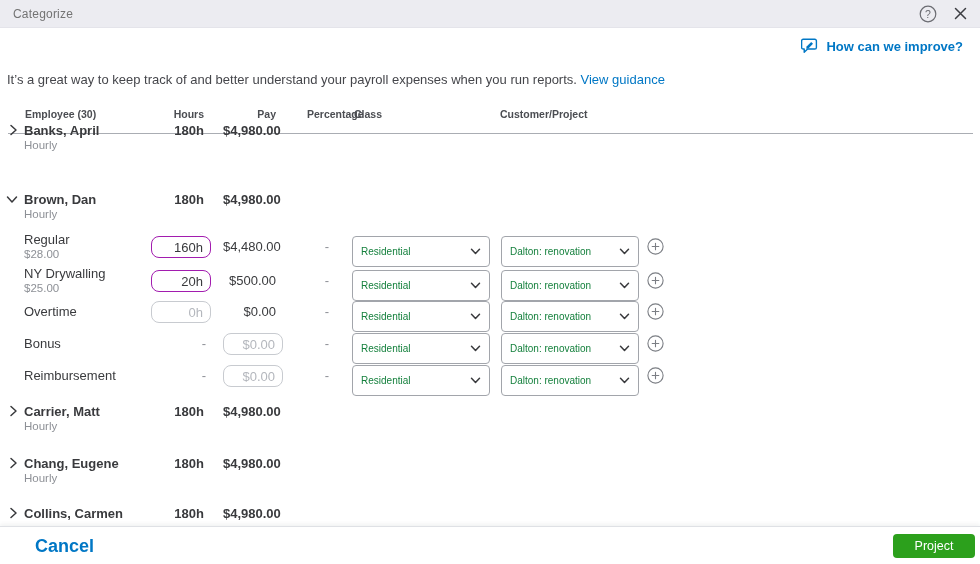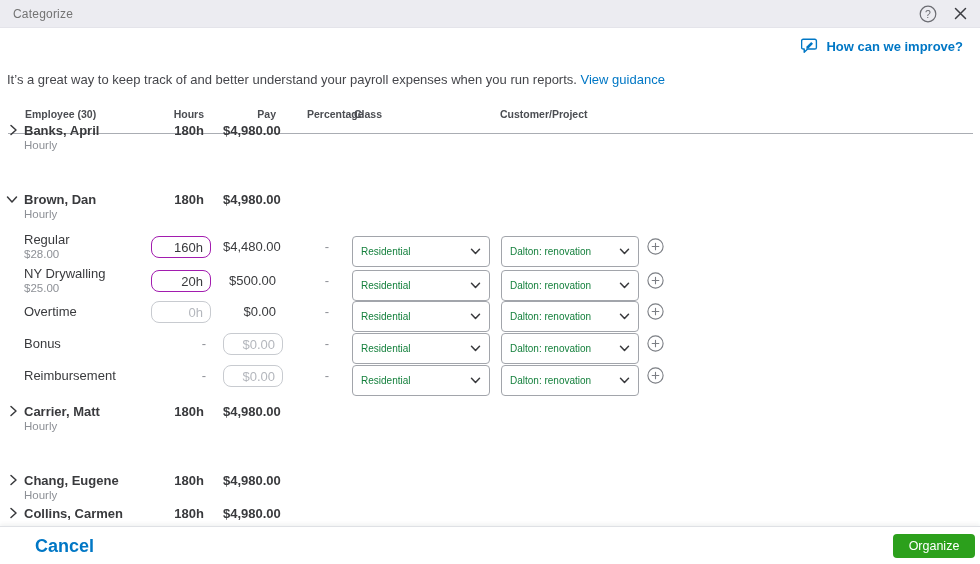--- a/index.html
+++ b/index.html
@@ -277,21 +277,21 @@
           <span class="chev">
             <svg width="9" height="12" viewBox="0 0 9 12">
               <path d="M2 1.5 L7 6 L2 10.5" fill="none" stroke="#393a3d" stroke-width="1.5" stroke-linecap="round" stroke-linejoin="round"></path>
             </svg>
           </span>
           <span class="emp-name">Carrier, Matt</span>
           <span class="emp-type">Hourly</span>
           <span class="emp-num emp-hours">180h</span>
           <span class="emp-num emp-pay">$4,980.00</span>
         </div>
-        <div class="emp-row" style="top: 445px; padding-left: 40px;">
+        <div class="emp-row" style="top: 428px; padding-left: 40px;">
           <span class="chev">
             <svg width="9" height="12" viewBox="0 0 9 12">
               <path d="M2 1.5 L7 6 L2 10.5" fill="none" stroke="#393a3d" stroke-width="1.5" stroke-linecap="round" stroke-linejoin="round"></path>
             </svg>
           </span>
           <span class="emp-name">Chang, Eugene</span>
           <span class="emp-type">Hourly</span>
           <span class="emp-num emp-hours">180h</span>
           <span class="emp-num emp-pay">$4,980.00</span>
         </div>
@@ -303,16 +303,16 @@
           </span>
           <span class="emp-name">Collins, Carmen</span>
           <span class="emp-num emp-hours">180h</span>
           <span class="emp-num emp-pay">$4,980.00</span>
         </div>
       </div>
   </div>
 
   <footer class="footer">
     <a class="cancel">Cancel</a>
-    <button class="confirm">Organize</button>
+    <button class="confirm">Project</button>
   </footer>
 
 </div>
 
 </body></html>

